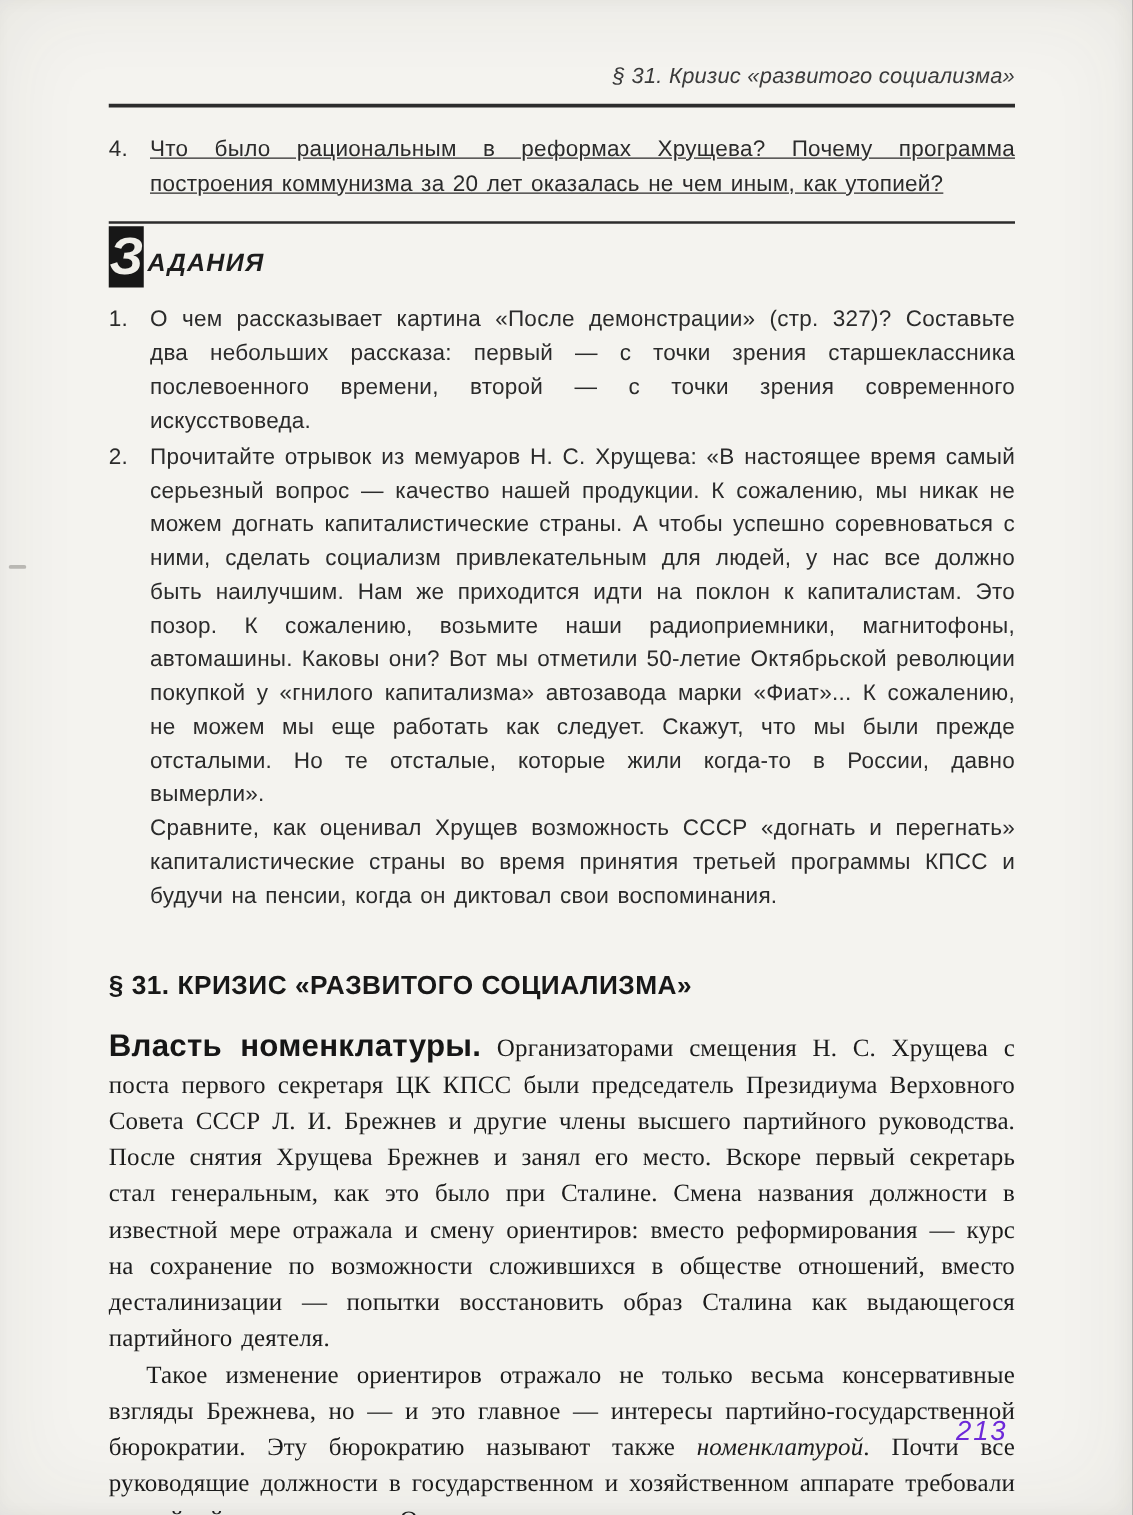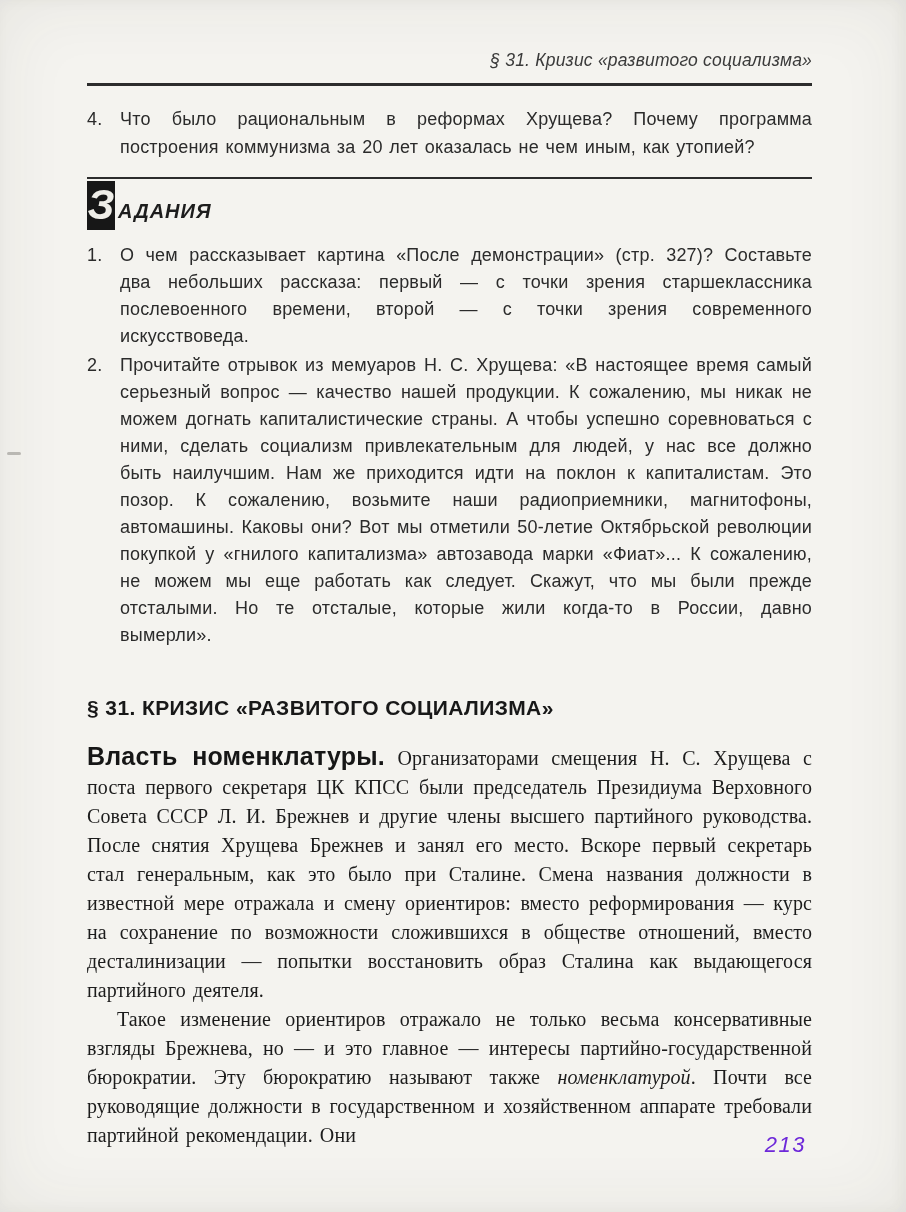--- a/index.html
+++ b/index.html
@@ -30,21 +30,21 @@
   .q-item{
     display:flex;
     margin-top:19px;
     font-size:18px;
     line-height:28px;
     letter-spacing:0.2px;
     word-spacing:1.5px;
     color:#2b2b2b;
   }
   .q-num{width:33px;flex:none;}
-  .q-text{flex:1;text-align:justify;}
+  .q-text{flex:1;text-align:justify;text-decoration:underline;}
 
   
   .tasks-rule{margin-top:16px;height:2.5px;background:#2c2c2c;}
   .tasks-head{display:flex;align-items:flex-end;height:49px;margin-top:2px;}
   .initial-box{
     width:28px;height:49px;flex:none;
     background:#171717;color:#efeee8;
     font-style:italic;font-weight:bold;
     font-size:42px;line-height:47px;
     text-align:center;
@@ -147,20 +147,21 @@
         <div class="task-num">1.</div>
         <div class="task-body">
           <p>О чем рассказывает картина «После демонстрации» (стр. 327)? Составьте два небольших рассказа: первый — с точки зрения старшеклассника послевоенного времени, второй — с точки зрения современного искусствоведа.</p>
         </div>
       </div>
 
       <div class="task-item">
         <div class="task-num">2.</div>
         <div class="task-body">
           <p>Прочитайте отрывок из мемуаров Н. С. Хрущева: «В настоящее время самый серьезный вопрос — качество нашей продукции. К сожалению, мы никак не можем догнать капиталистические страны. А чтобы успешно соревноваться с ними, сделать социализм привлекательным для людей, у нас все должно быть наилучшим. Нам же приходится идти на поклон к капиталистам. Это позор. К сожалению, возьмите наши радиоприемники, магнитофоны, автомашины. Каковы они? Вот мы отметили 50-летие Октябрьской революции покупкой у «гнилого капитализма» автозавода марки «Фиат»... К сожалению, не можем мы еще работать как следует. Скажут, что мы были прежде отсталыми. Но те отсталые, которые жили когда-то в России, давно вымерли».</p>
+          <p>Сравните, как оценивал Хрущев возможность СССР «догнать и перегнать» капиталистические страны во время принятия третьей программы КПСС и будучи на пенсии, когда он диктовал свои воспоминания.</p>
         </div>
       </div>
 
     </div>
 
     <div class="section-heading">§ 31. КРИЗИС «РАЗВИТОГО СОЦИАЛИЗМА»</div>
 
     <p class="body-text p1"><span class="lead-bold">Власть номенклатуры.</span> <span>Организаторами смещения Н. С. Хрущева с поста первого секретаря ЦК КПСС были председатель Президиума Верховного Совета СССР Л. И. Брежнев и другие члены высшего партийного руководства. После снятия Хрущева Брежнев и занял его место. Вскоре первый секретарь стал генеральным, как это было при Сталине. Смена названия должности в известной мере отражала и смену ориентиров: вместо реформирования — курс на сохранение по возможности сложившихся в обществе отношений, вместо десталинизации — попытки восстановить образ Сталина как выдающегося партийного деятеля.</span></p>
 
     <p class="body-text p2"><span>Такое изменение ориентиров отражало не только весьма консервативные взгляды Брежнева, но — и это главное — интересы партийно-государственной бюрократии. Эту бюрократию называют также </span><span class="term-italic">номенклатурой</span><span>. Почти все руководящие должности в государственном и хозяйственном аппарате требовали партийной рекомендации. Они</span></p>

